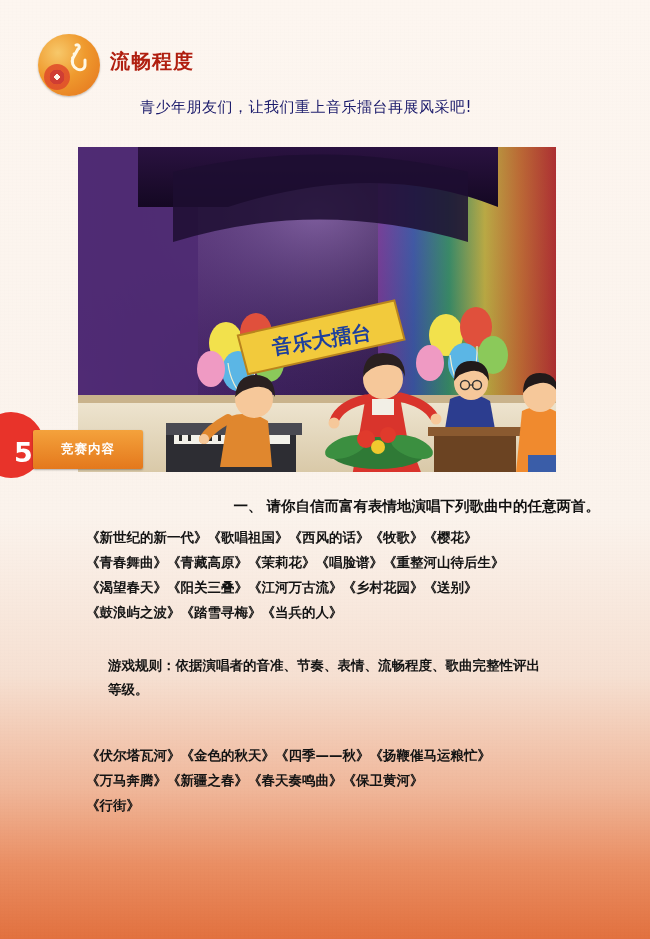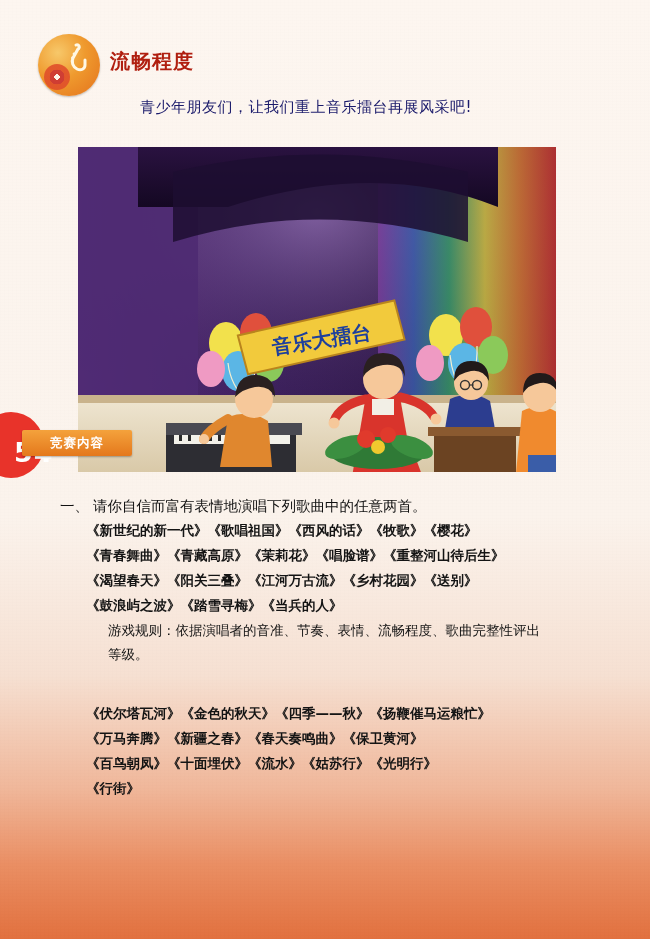--- a/index.html
+++ b/index.html
@@ -94,24 +94,24 @@
     top: 147px;
     width: 478px;
     height: 325px;
     overflow: hidden;
     background: #111;
   }
   .illus svg { display: block; }
 
   .badge-content {
     position: absolute;
-    left: 22px;
+    left: 33px;
     top: 430px;
     width: 110px;
-    height: 26px;
+    height: 39px;
     background: linear-gradient(to bottom, #f4a23c, #e4781c);
     border-radius: 2px;
     color: #ffffff;
     font-size: 12.5px;
     font-weight: bold;
     display: flex;
     align-items: center;
     justify-content: center;
     letter-spacing: 1px;
     box-shadow: 0 1px 2px rgba(0,0,0,.3);
@@ -141,39 +141,41 @@
     left: 60px;
     top: 495px;
     width: 540px;
   }
   .q {
     margin-bottom: 16px;
   }
   .q-head {
     font-size: 14.5px;
     color: #111;
-    font-weight: normal;
+    font-weight: bold;
     line-height: 1.6;
+    text-align: right;
   }
   .q-head .idx { margin-right: 4px; }
   .q-head .cont { display:block; padding-left: 24px; }
   .songs {
-    margin-top: 0;
+    margin-top: 7px;
     padding-left: 26px;
     font-size: 13.5px;
     line-height: 1.85;
     color: #141414;
     font-weight: bold;
   }
   .rule {
     padding-left: 48px;
     font-size: 13.5px;
     line-height: 1.8;
     color: #141414;
-    font-weight: normal;
+    font-weight: bold;
+    margin-top: 28px;
   }
   .rule .tail { display:block; padding-left: 0; }
   .spacer-18 { height: 18px; }
 </style>
 </head>
 <body>
 
 <div class="page">
   <div class="paper-noise"></div>
 
@@ -347,19 +349,18 @@
         <span class="tail">等级。</span>
       </div>
     </div>
 
     <div class="spacer-18"></div>
 
     <div class="q">
       <div class="songs">
         <div>《伏尔塔瓦河》《金色的秋天》《四季——秋》《扬鞭催马运粮忙》</div>
         <div>《万马奔腾》《新疆之春》《春天奏鸣曲》《保卫黄河》</div>
-        <div>《百鸟朝凤》《十面埋伏》《流水》《姑苏行》《光明行》</div>
         <div>《行街》</div>
       </div>
     </div>
 
   </div>
 </div>
 
 </body></html>

